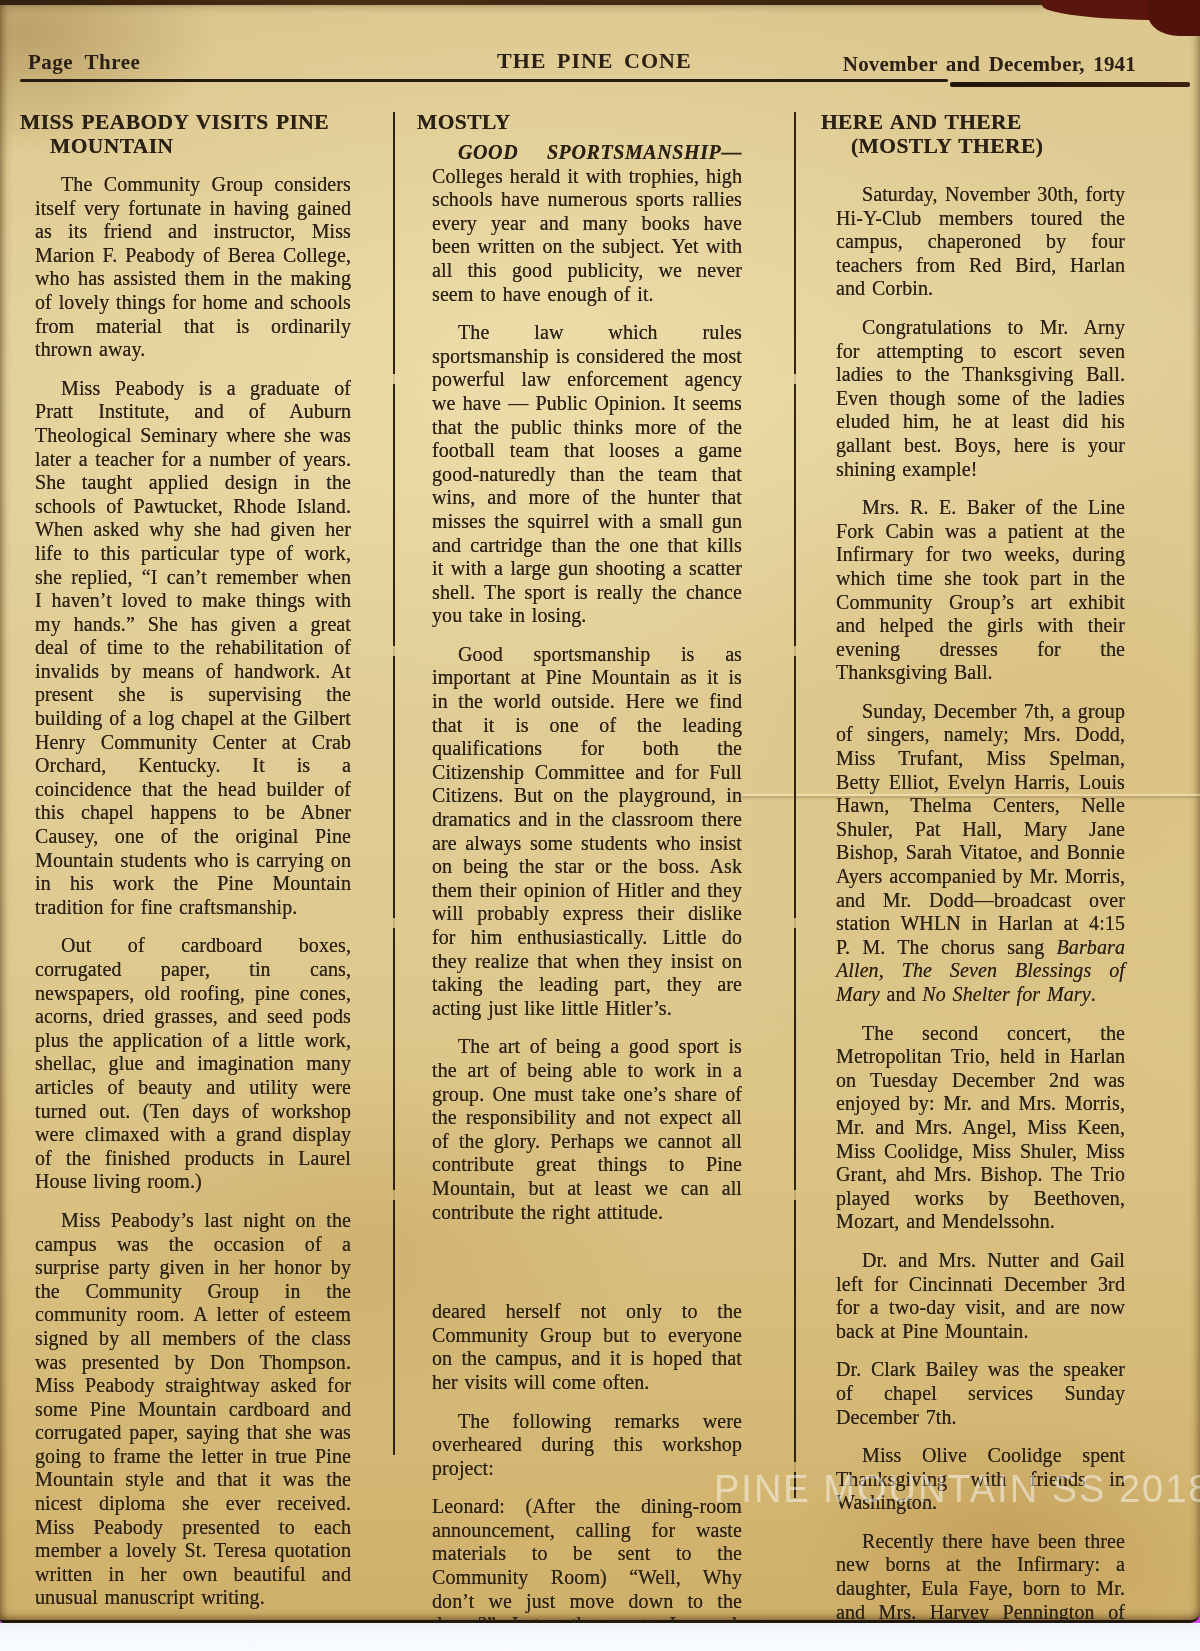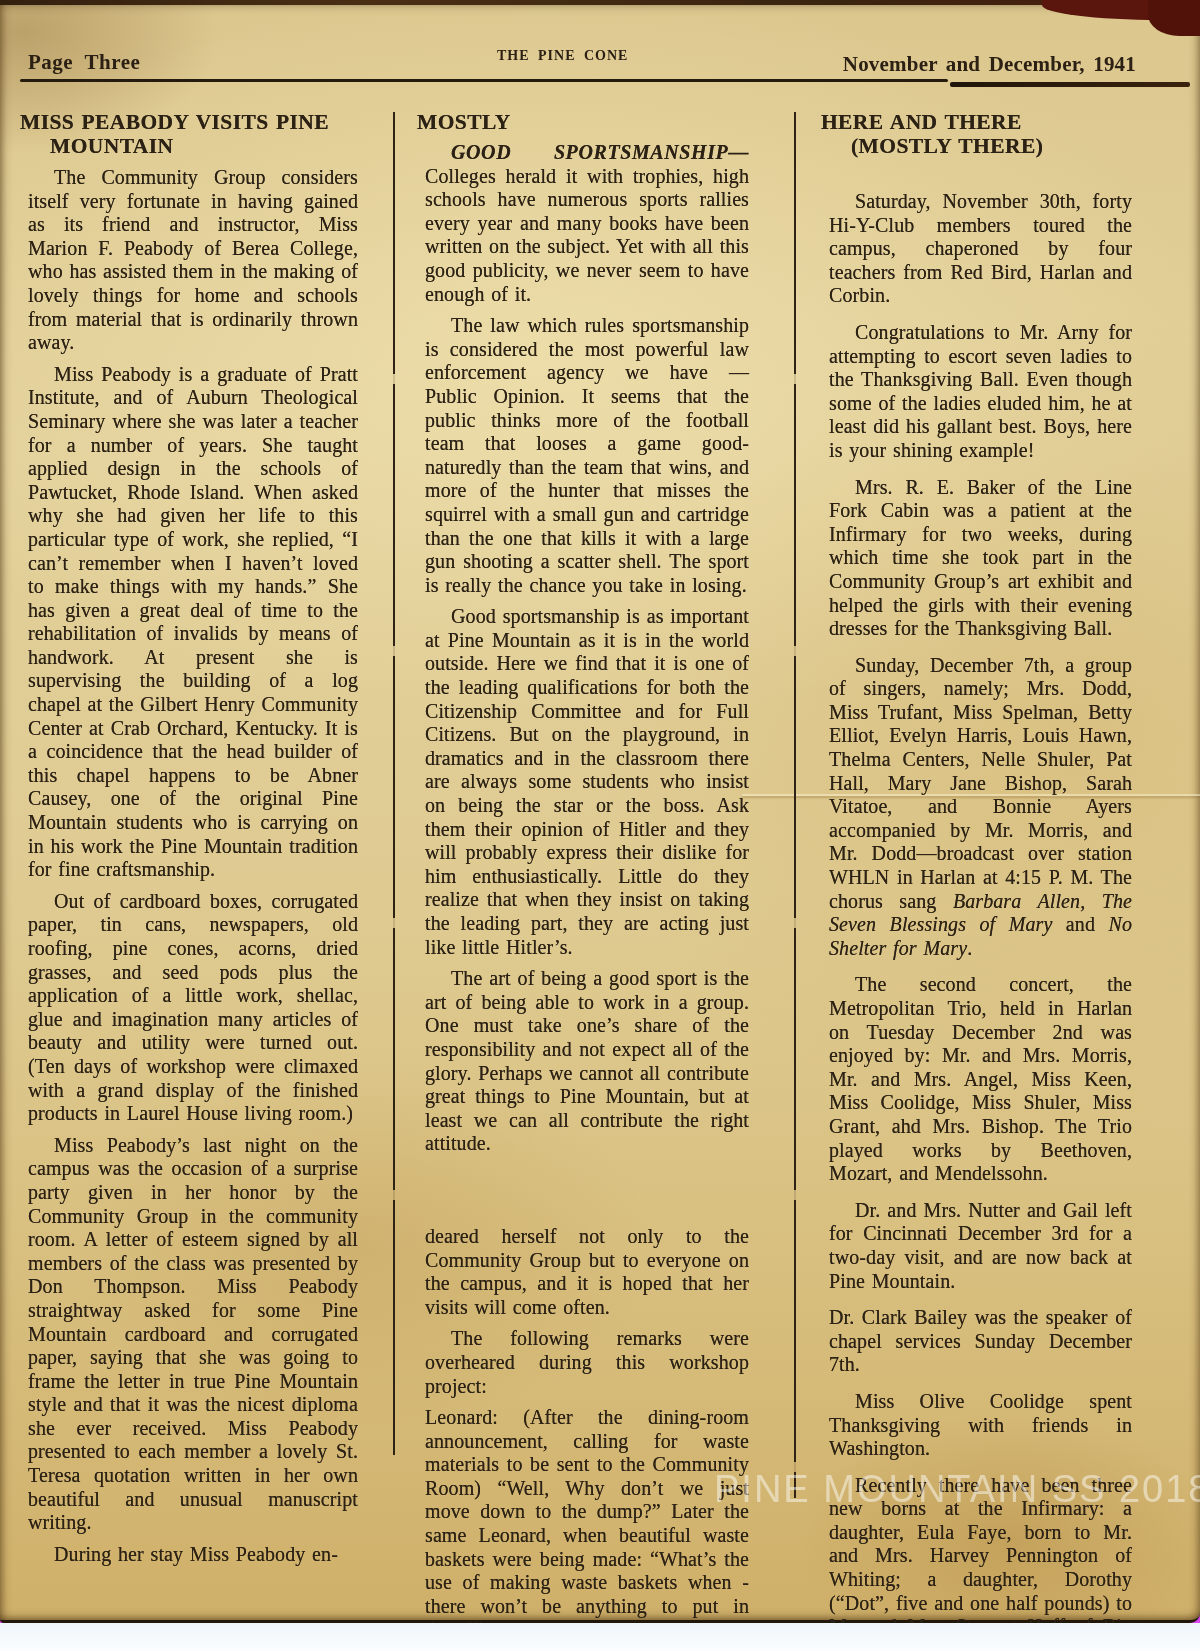--- a/index.html
+++ b/index.html
@@ -28,42 +28,42 @@
   }
   .top-edge{position:absolute;left:0;top:0;width:1200px;height:5px;background:linear-gradient(90deg,#33200f,#4a2e14 30%,#3a2410 70%,#4c1d0e);}
   .corner-blob{position:absolute;right:0;top:0;width:158px;height:20px;background:#5a150c;border-radius:0 0 0 75%;}
   .corner-blob2{position:absolute;right:0;top:0;width:52px;height:36px;background:#51120a;border-radius:0 0 0 60%;}
   .crease{position:absolute;left:742px;top:794px;width:458px;height:2px;background:rgba(255,246,220,.45);box-shadow:0 2px 2px rgba(125,92,38,.35);}
   .bottom-strip{position:absolute;left:0;top:1623px;width:1200px;height:28px;background:linear-gradient(180deg,#eef5fa,#fbfdff);}
 
   
   .masthead{position:absolute;left:0;top:46px;width:1200px;height:34px;color:#2b2013;}
   .page-label{position:absolute;left:28px;top:4px;font-size:21px;font-weight:700;letter-spacing:.5px;word-spacing:6px;}
-  .paper-title{position:absolute;left:497px;top:2px;font-size:14px;font-weight:700;letter-spacing:1px;word-spacing:4px;}
+  .paper-title{position:absolute;left:497px;top:2px;font-size:22px;font-weight:700;letter-spacing:1px;word-spacing:4px;}
   .issue-date{position:absolute;right:64px;top:6px;font-size:21px;font-weight:700;letter-spacing:.2px;word-spacing:3px;}
   .rule{position:absolute;background:#241a0d;}
   .rule-left{left:20px;top:79px;width:928px;height:3px;border-radius:2px;}
   .rule-right{left:950px;top:82px;width:240px;height:5px;background:linear-gradient(90deg,#1f150a,#3a220e);border-radius:2px;}
 
   
   .col{position:absolute;top:110px;color:#2b2114;font-size:20px;line-height:23.6px;text-align:justify;
        word-spacing:1.6px;letter-spacing:.1px;text-shadow:0 0 .6px rgba(40,30,18,.75);}
   #col-0{left:20px;width:346px;}
   #col-1{left:417px;width:340px;}
   #col-2{left:821px;width:319px;}
   .vrule{position:absolute;width:2px;background:repeating-linear-gradient(180deg,#2e2315 0 262px,rgba(46,35,21,.15) 262px 272px);}
   .vrule-1{left:393px;top:112px;height:1343px;}
   .vrule-2{left:794px;top:112px;height:1386px;}
 
   .headline{margin:0 0 7px 0;font-size:21.5px;line-height:24px;font-weight:700;letter-spacing:.4px;text-align:left;}
   .hl-line{display:block;}
   .hl-cont{padding-left:30px;}
-  #col-2 .headline{margin-bottom:32px;}
+  #col-2 .headline{margin-bottom:25px;}
 
-  .body-p{margin:8px;text-indent:26px;}
+  .body-p{margin:15px;text-indent:26px;}
   .body-p.no-indent{text-indent:0;}
   #col-1 .body-p{margin-top:3px;}
   #col-2 .body-p{margin-top:13px;}
   #col-2 .headline + .body-p{margin-top:0;}
   .it{font-style:italic;}
   .bit{font-style:italic;font-weight:700;letter-spacing:.6px;}
 
   
   .watermark{
     position:absolute;left:714px;top:1468px;

